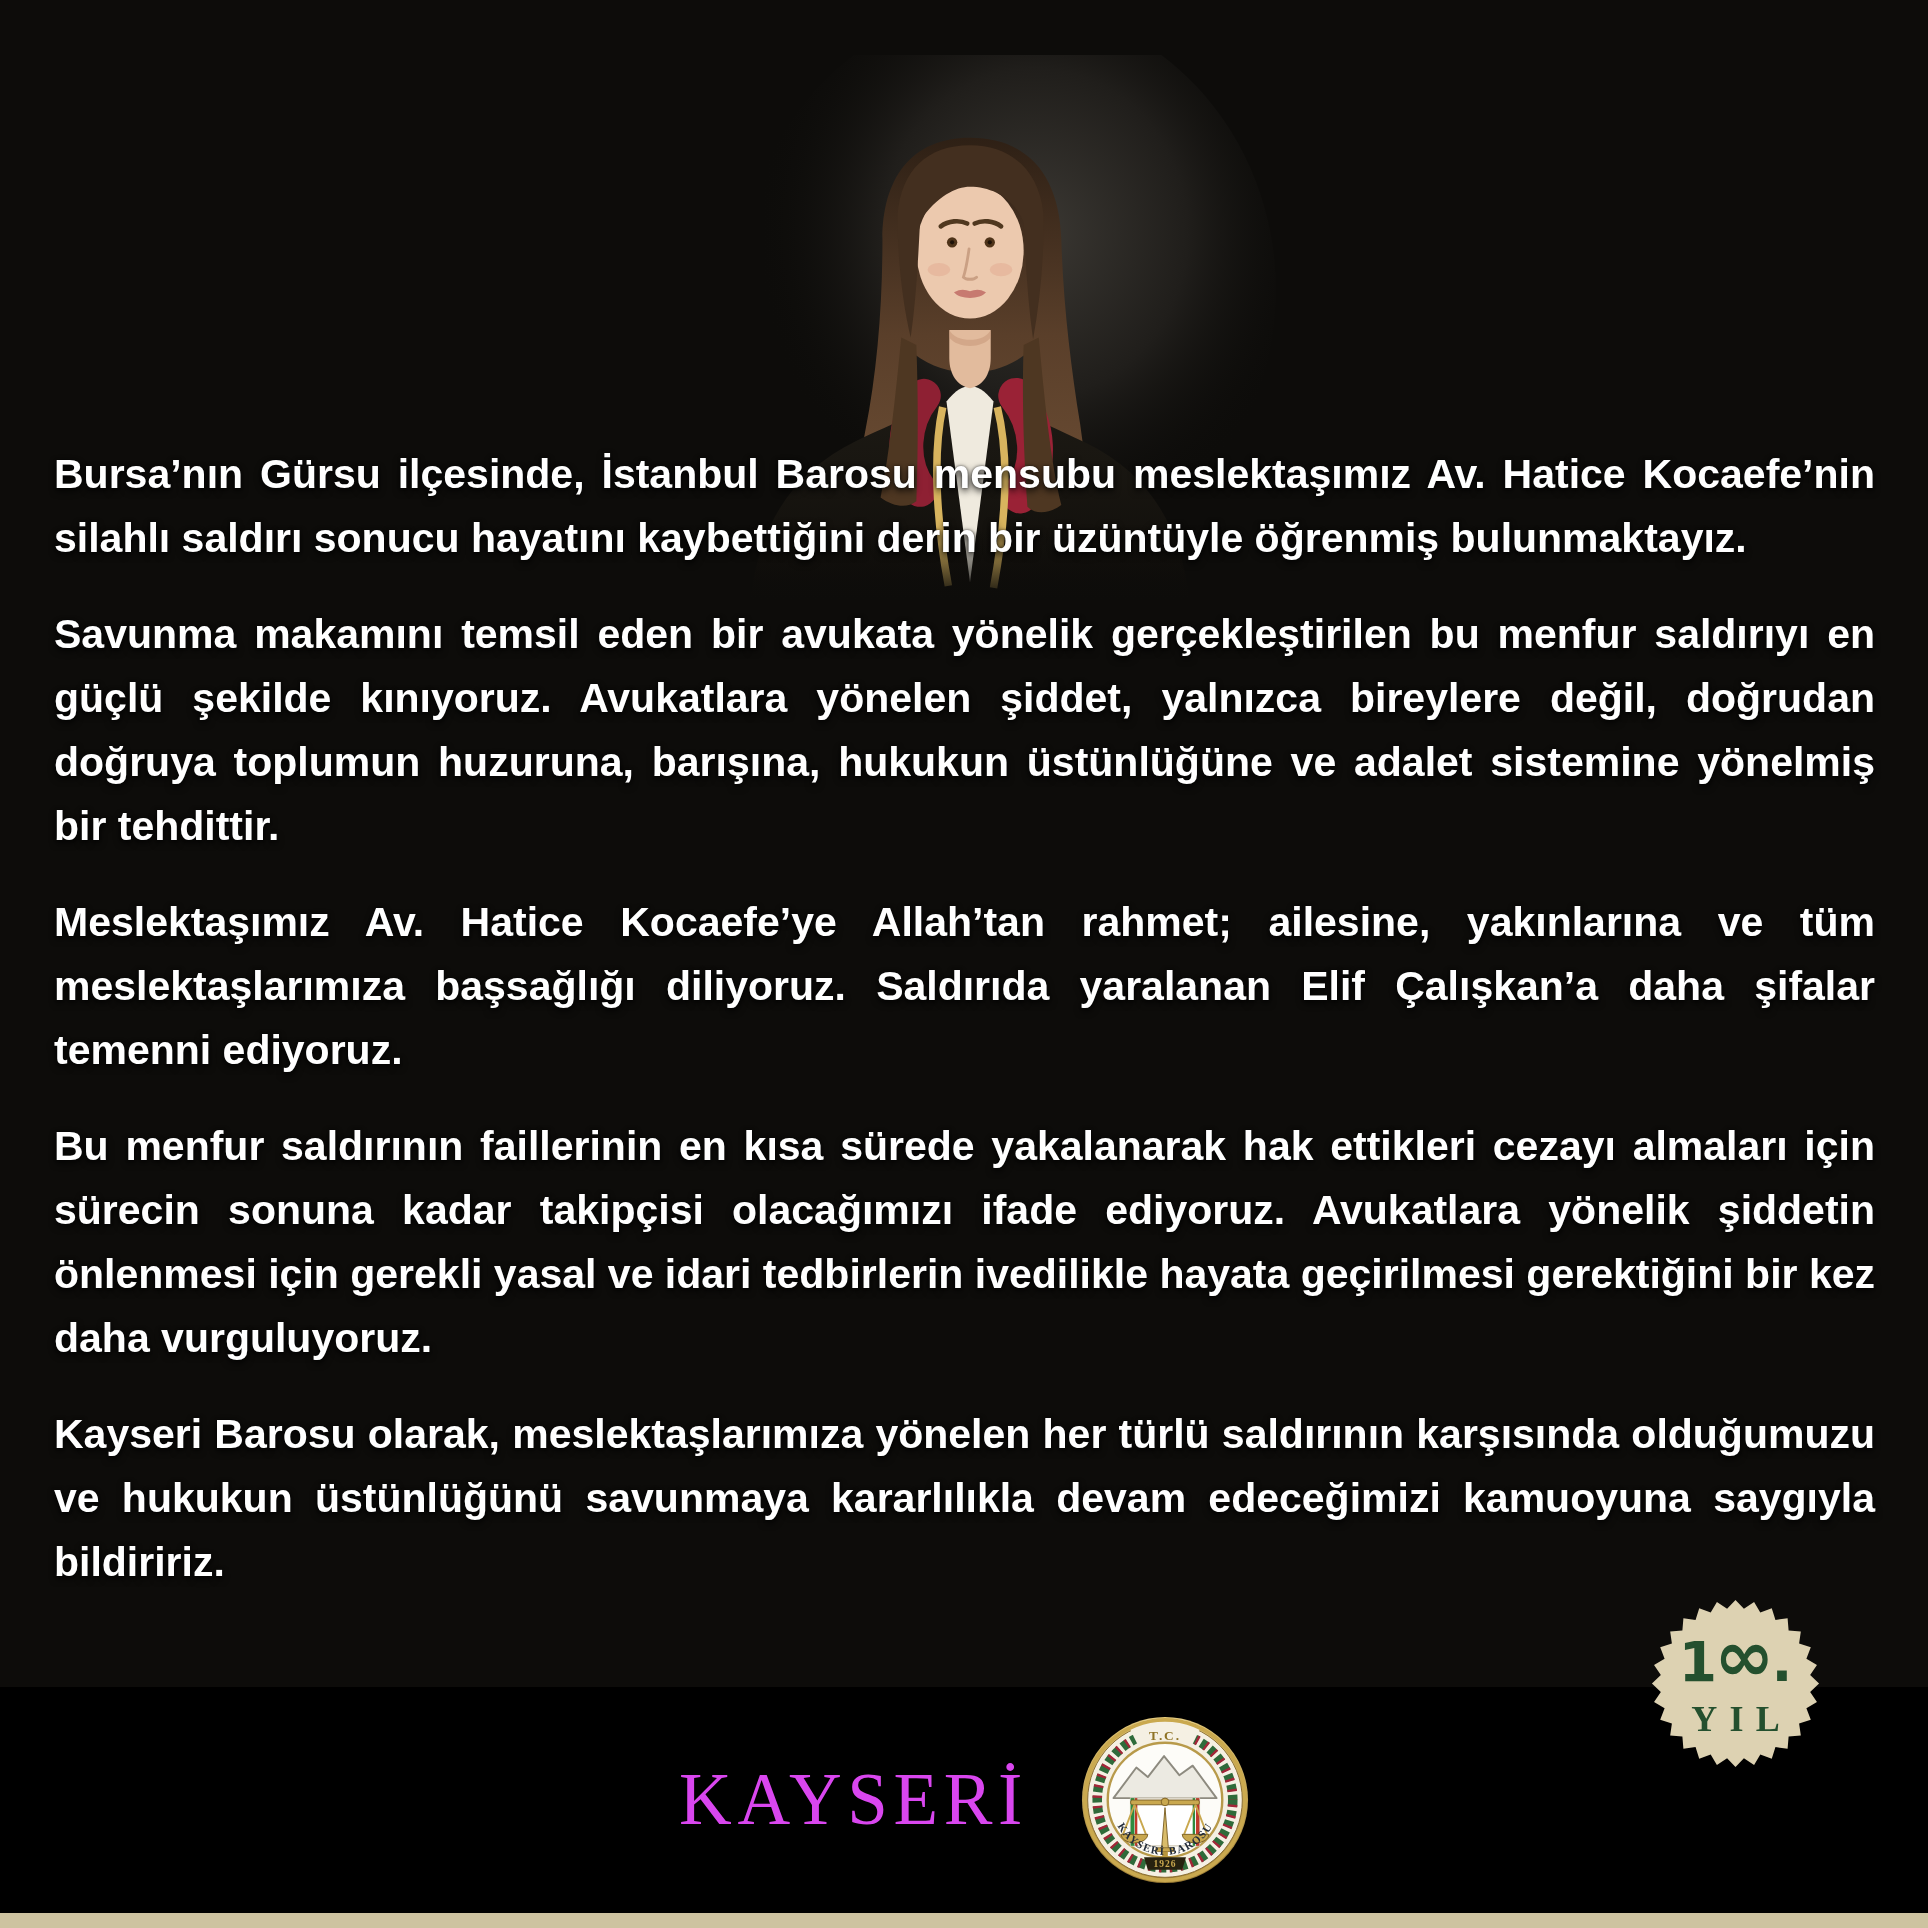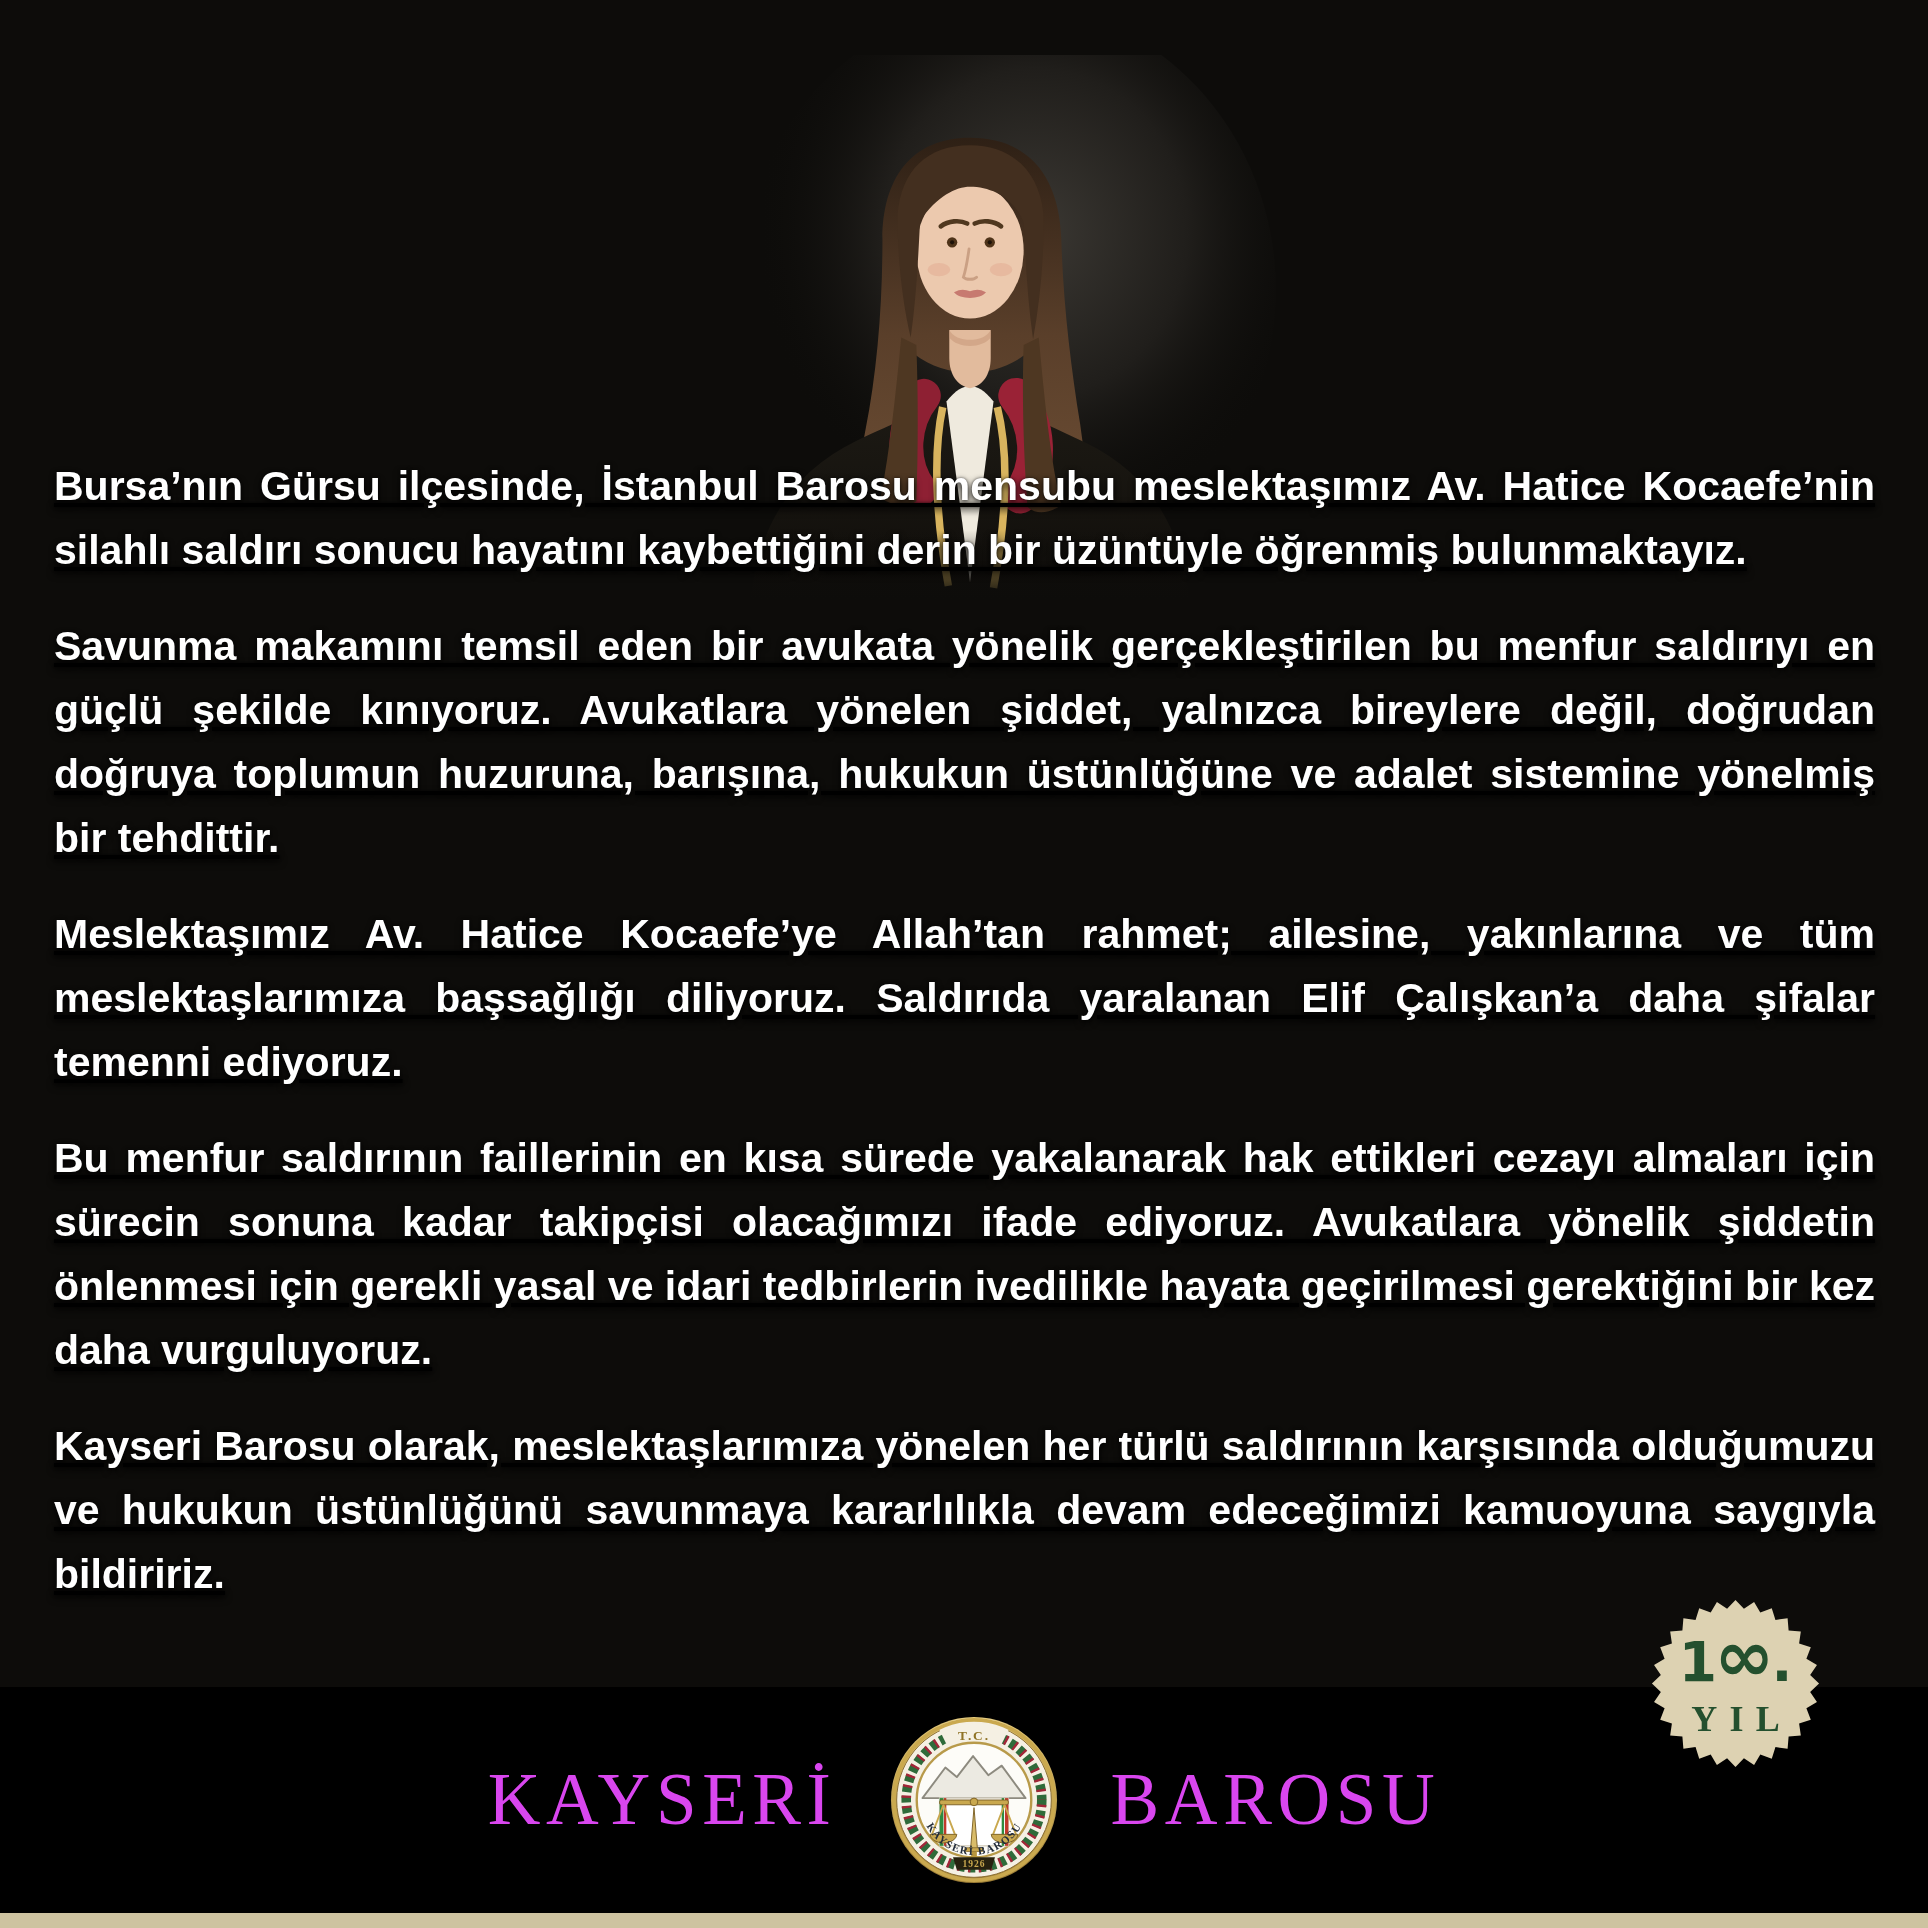--- a/index.html
+++ b/index.html
@@ -1,21 +1,21 @@
 <!DOCTYPE html>
 <html lang="tr" style="font-size:15px"><head>
 <meta charset="utf-8">
 <style>
   html,body{margin:0;padding:0;background:#000;}
   #canvas{position:relative;width:1928px;height:1928px;background:#0d0c0a;overflow:hidden;
           font-family:"Liberation Sans",sans-serif;}
   
   .portrait{position:absolute;left:664px;top:55px;width:612px;height:546px;}
   
-  .statement{position:absolute;left:54px;top:454px;width:1821px;z-index:5;text-decoration:underline;}
+  .statement{position:absolute;left:54px;top:442px;width:1821px;z-index:5;}
   .stmt{margin:0 0 32px 0;color:#ffffff;font-size:41px;font-weight:bold;line-height:64px;
         text-align:justify;text-shadow:0 2.8px 7.5px rgba(0,0,0,.85),0 0 2.8px rgba(0,0,0,.6);}
   .stmt:last-child{margin-bottom:0;}
   
   .footer-strip{position:absolute;left:0;top:1687px;width:1928px;height:226px;background:#000000;}
   .bar-row{position:absolute;left:0;top:1687px;width:1928px;height:226px;display:flex;
            align-items:center;justify-content:center;gap:53px;z-index:6;}
   .wordmark{font-family:"Liberation Serif",serif;font-size:73px;letter-spacing:5.6px;
             color:#d946ef;white-space:nowrap;}
   .bar-logo{width:168px;height:168px;flex:0 0 auto;}
@@ -132,21 +132,20 @@
       <rect x="85" y="142" width="6" height="12" fill="#b8963d"></rect>
       <ellipse cx="88" cy="156" rx="7" ry="4" fill="#c9a84f" stroke="#7d6227" stroke-width="0.8"></ellipse>
       <path id="sealTextArc" d="M 33,100 A 56,56 0 0 0 143,100" fill="none"></path>
       <text font-family="Liberation Serif, serif" font-weight="bold" font-size="11.5" letter-spacing="1.5" fill="#232c3a">
         <textPath href="#sealTextArc" startOffset="50%" text-anchor="middle">KAYSERİ BAROSU</textPath>
       </text>
       <path d="M 66,148 L 110,148 L 106,161 L 70,161 Z" fill="#26210f"></path>
       <text x="88" y="158.5" text-anchor="middle" font-family="Liberation Serif, serif" font-weight="bold" font-size="10" letter-spacing="1" fill="#caa84f">1926</text>
     </svg>
 
-    <span class="wordmark">BAROSU</span>
   </div>
 
   <div class="badge">
     <svg viewBox="0 0 180 180" aria-hidden="true">
       <polygon points="90.00,1.00 98.96,10.50 109.80,3.23 116.42,14.49 128.62,9.81 132.56,22.26 145.49,20.42 146.57,33.43 159.58,34.51 157.74,47.44 170.19,51.38 165.51,63.58 176.77,70.20 169.50,81.04 179.00,90.00 169.50,98.96 176.77,109.80 165.51,116.42 170.19,128.62 157.74,132.56 159.58,145.49 146.57,146.57 145.49,159.58 132.56,157.74 128.62,170.19 116.42,165.51 109.80,176.77 98.96,169.50 90.00,179.00 81.04,169.50 70.20,176.77 63.58,165.51 51.38,170.19 47.44,157.74 34.51,159.58 33.43,146.57 20.42,145.49 22.26,132.56 9.81,128.62 14.49,116.42 3.23,109.80 10.50,98.96 1.00,90.00 10.50,81.04 3.23,70.20 14.49,63.58 9.81,51.38 22.26,47.44 20.42,34.51 33.43,33.43 34.51,20.42 47.44,22.26 51.38,9.81 63.58,14.49 70.20,3.23 81.04,10.50" fill="#ddd2b2"></polygon>
     </svg>
     <div class="badge-content">
       <div class="badge-number">
         <span class="b-one">1</span>
         <span class="b-inf">∞</span>

